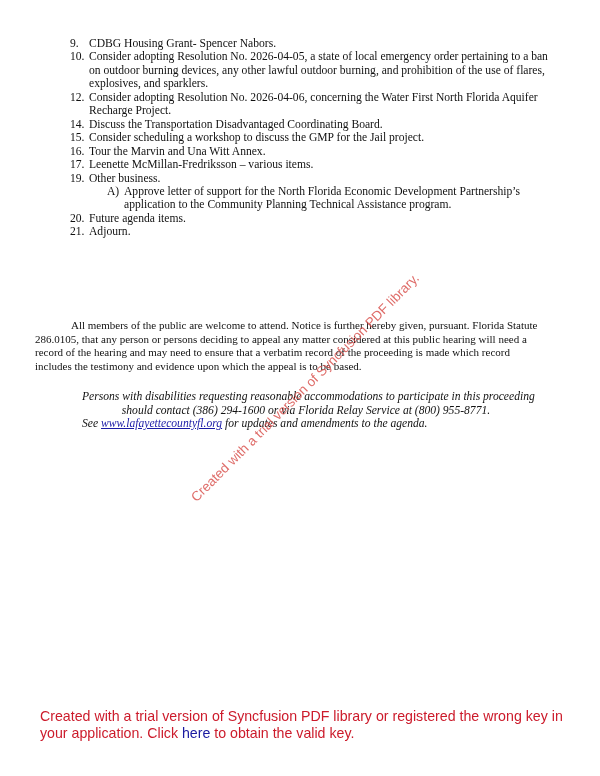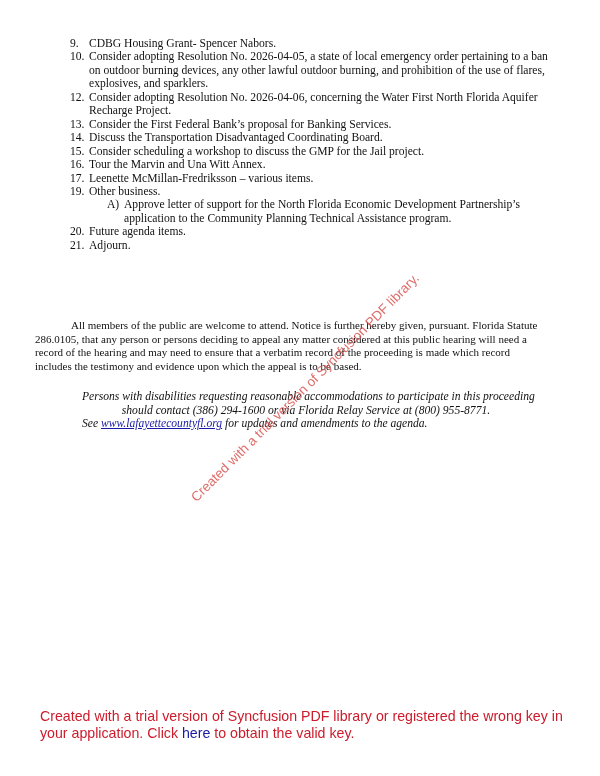--- a/index.html
+++ b/index.html
@@ -114,24 +114,20 @@
   </div>
   <div class="item">
     <span class="num">10.</span>
     <span class="txt">Consider adopting Resolution No. 2026-04-05, a state of local emergency order pertaining to a ban on outdoor burning devices, any other lawful outdoor burning, and prohibition of the use of flares, explosives, and sparklers.</span>
   </div>
   <div class="item">
     <span class="num">12.</span>
     <span class="txt">Consider adopting Resolution No. 2026-04-06, concerning the Water First North Florida Aquifer Recharge Project.</span>
   </div>
   <div class="item">
-    <span class="num">13.</span>
-    <span class="txt">Consider the First Federal Bank’s proposal for Banking Services.</span>
-  </div>
-  <div class="item">
     <span class="num">14.</span>
     <span class="txt">Discuss the Transportation Disadvantaged Coordinating Board.</span>
   </div>
   <div class="item">
     <span class="num">15.</span>
     <span class="txt">Consider scheduling a workshop to discuss the GMP for the Jail project.</span>
   </div>
   <div class="item">
     <span class="num">16.</span>
     <span class="txt">Tour the Marvin and Una Witt Annex.</span>

